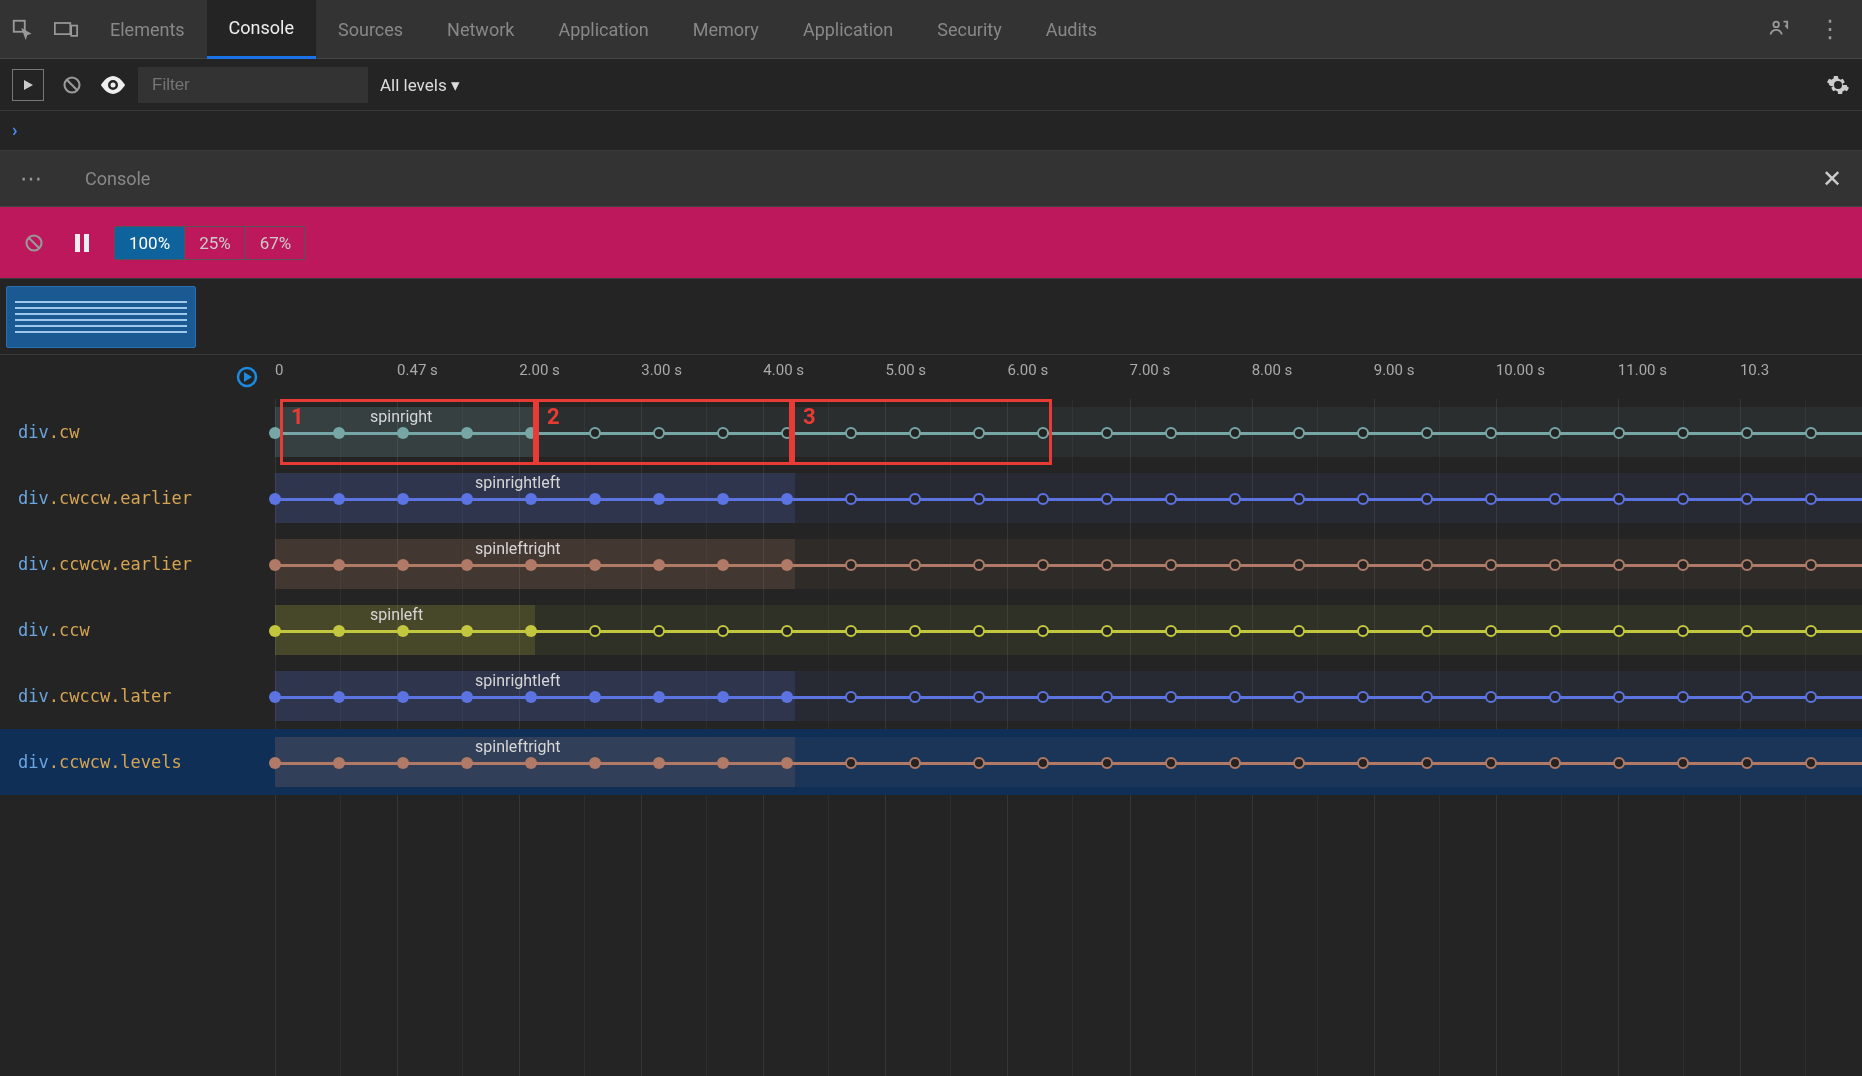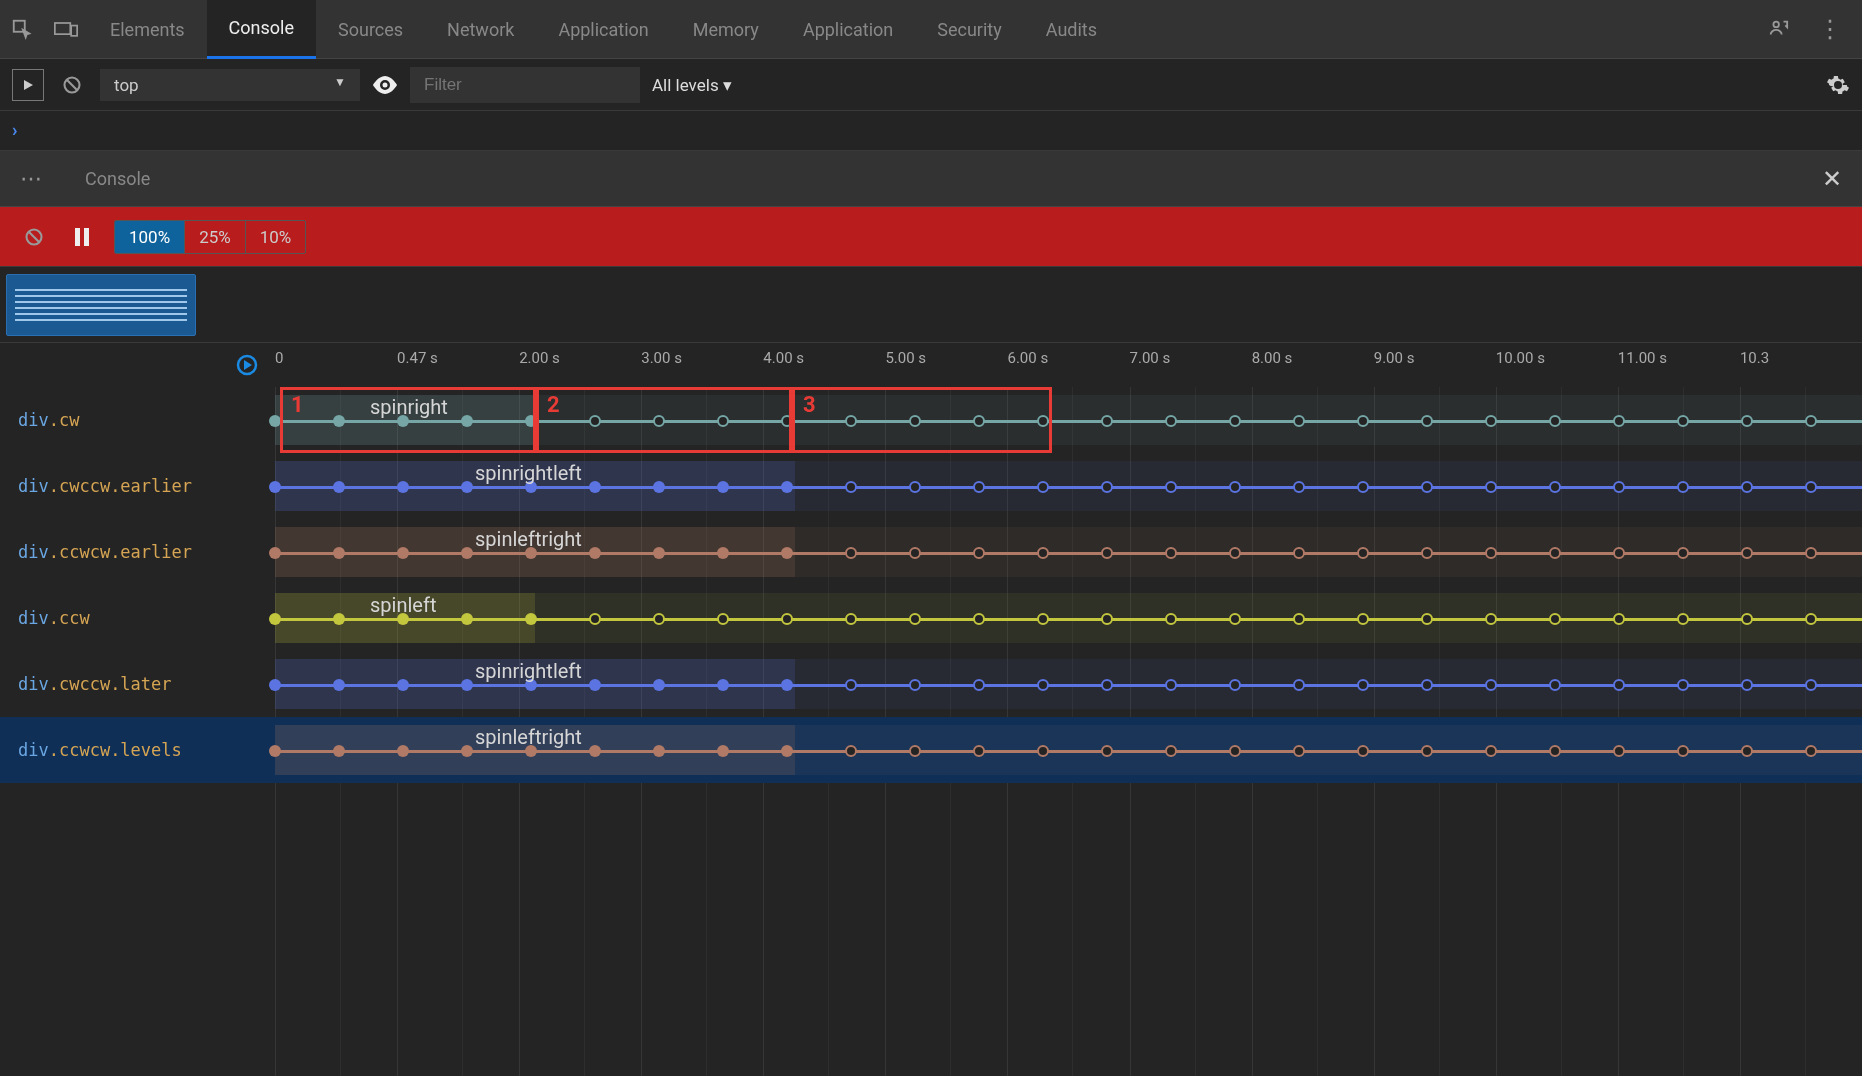--- a/index.html
+++ b/index.html
@@ -32,21 +32,21 @@
 
 
 .drawer-tabs { height:56px; background:#333; display:flex; align-items:center; border-bottom:1px solid #444; }
 .dots { padding:0 20px; font-size:22px; color:#999; letter-spacing:3px; cursor:pointer; }
 .drawer-tab { padding:0 20px; height:56px; display:flex; align-items:center; font-size:18px; color:#888; cursor:pointer; }
 .drawer-tab.active { color:#eee; background:#242424; border-bottom:3px solid #1a73e8; }
 .tab-close { margin-left:10px; font-size:18px; color:#888; cursor:pointer; }
 .drawer-close { margin-left:auto; padding:0 20px; font-size:24px; color:#ccc; cursor:pointer; }
 
 
-.anim-bar { height:60px; display:flex; align-items:center; gap:18px; padding:0 18px; background:#b91c1c; border-bottom:1px solid #3a3a3a; }
+.anim-bar { height:72px; display:flex; align-items:center; gap:18px; padding:0 18px; background:#be185d; border-bottom:1px solid #3a3a3a; }
 .pause { width:28px; height:28px; display:flex; align-items:center; justify-content:center; color:#eee; cursor:pointer; }
 .speed-group { display:flex; border:1px solid #555; border-radius:2px; overflow:hidden; }
 .speed-btn { padding:6px 14px; font-size:17px; color:#ccc; cursor:pointer; border-right:1px solid #555; }
 .speed-btn:last-child { border-right:none; }
 .speed-btn.active { background:#0e639c; color:#fff; }
 
 
 .film-row { height:76px; background:#242424; border-bottom:1px solid #3a3a3a; display:flex; align-items:center; padding:6px; }
 .film-card { width:190px; height:62px; background:#1a5991; border:1px solid #2b6fb3; border-radius:2px; padding:6px 8px; display:flex; flex-direction:column; justify-content:center; gap:4px; cursor:pointer; }
 .film-line { height:2px; background:#9fc8ea; }
@@ -66,21 +66,21 @@
 .gridcell-minor { position:absolute; left:64px; top:0; bottom:0; width:1px; background:#2e2e2e; }
 
 .track { height:66px; display:flex; position:relative; }
 .track-label { width:275px; display:flex; align-items:center; padding-left:18px; font-family:Menlo,Monaco,Consolas,monospace; font-size:17px; color:#ddd; cursor:pointer; }
 .el-tag { color:#6aa6e2; }
 .el-cls { color:#d6a553; }
 .track.selected { background:#0f2f57; }
 
 .track-body { flex:1; position:relative; }
 .anim-fill { position:absolute; top:8px; left:0; height:50px; opacity:0.22; }
-.anim-label { position:absolute; top:8px; font-size:20px; color:#d6d6d6; z-index:4; }
+.anim-label { position:absolute; top:8px; font-size:16px; color:#d6d6d6; z-index:4; }
 .anim-line { position:absolute; top:33px; height:3px; z-index:2; }
 .kf { position:absolute; top:28px; width:12px; height:12px; border-radius:50%; border:2px solid; background:#242424; z-index:3; transform:translateX(-50%); }
 .kf.solid { border:none; }
 
 .red-box { position:absolute; border:3px solid #e83b36; z-index:5; pointer-events:none; }
 .red-num { position:absolute; top:2px; left:8px; font-size:22px; font-weight:bold; color:#e83b36; }
 
 svg { display:block; }
 </style>
 </head>
@@ -128,21 +128,20 @@
       <svg width="16" height="16" viewBox="0 0 16 16" fill="currentColor">
           <path d="M4 3 l9 5 -9 5 z"></path>
         </svg>
     </div>
     <div class="no-btn">
       <svg width="20" height="20" viewBox="0 0 24 24" fill="none" stroke="currentColor" stroke-width="2.5">
           <circle cx="12" cy="12" r="9"></circle>
           <path d="M6 6 L18 18"></path>
         </svg>
     </div>
-    <div class="ctx-select">top</div>
     <div class="eye">
       <svg width="26" height="18" viewBox="0 0 26 18" fill="currentColor">
           <path d="M13 0 C6 0 1 9 1 9 s5 9 12 9 12-9 12-9 S20 0 13 0z M13 14 a5 5 0 1 1 0-10 5 5 0 0 1 0 10z"></path>
           <circle cx="13" cy="9" r="2.5"></circle>
         </svg>
     </div>
     <input class="filter-input" placeholder="Filter" style="">
     <div class="levels">All levels ▾</div>
     <div class="gear">
       <svg width="24" height="24" viewBox="0 0 24 24" fill="currentColor">
@@ -172,21 +171,21 @@
     </div>
     <div class="pause">
       <svg width="16" height="18" viewBox="0 0 16 18" fill="currentColor">
           <rect x="1" y="0" width="5" height="18"></rect>
           <rect x="10" y="0" width="5" height="18"></rect>
         </svg>
     </div>
     <div class="speed-group" id="speed-ct">
         <div class="speed-btn active">100%</div>
         <div class="speed-btn">25%</div>
-        <div class="speed-btn">10%</div>
+        <div class="speed-btn">67%</div>
       </div>
   </div>
 
   <div class="film-row">
     <div class="film-card">
       <div class="film-line"></div>
         <div class="film-line"></div>
         <div class="film-line"></div>
         <div class="film-line"></div>
         <div class="film-line"></div>

